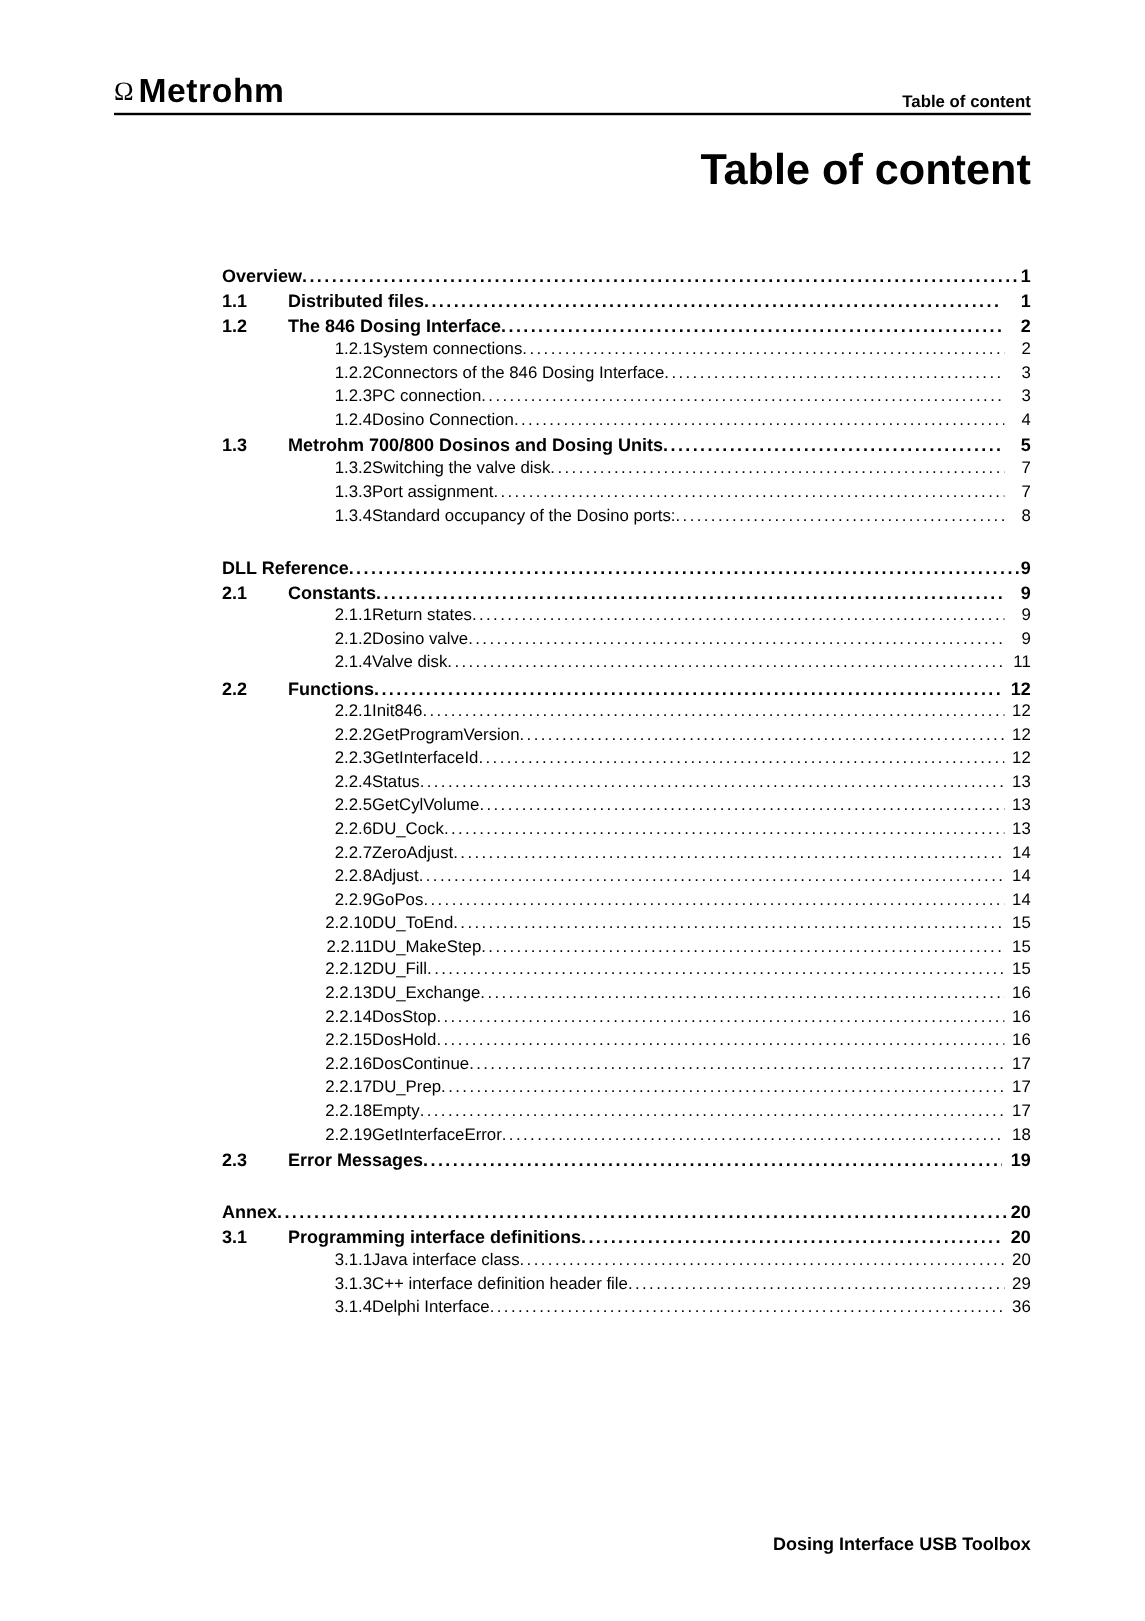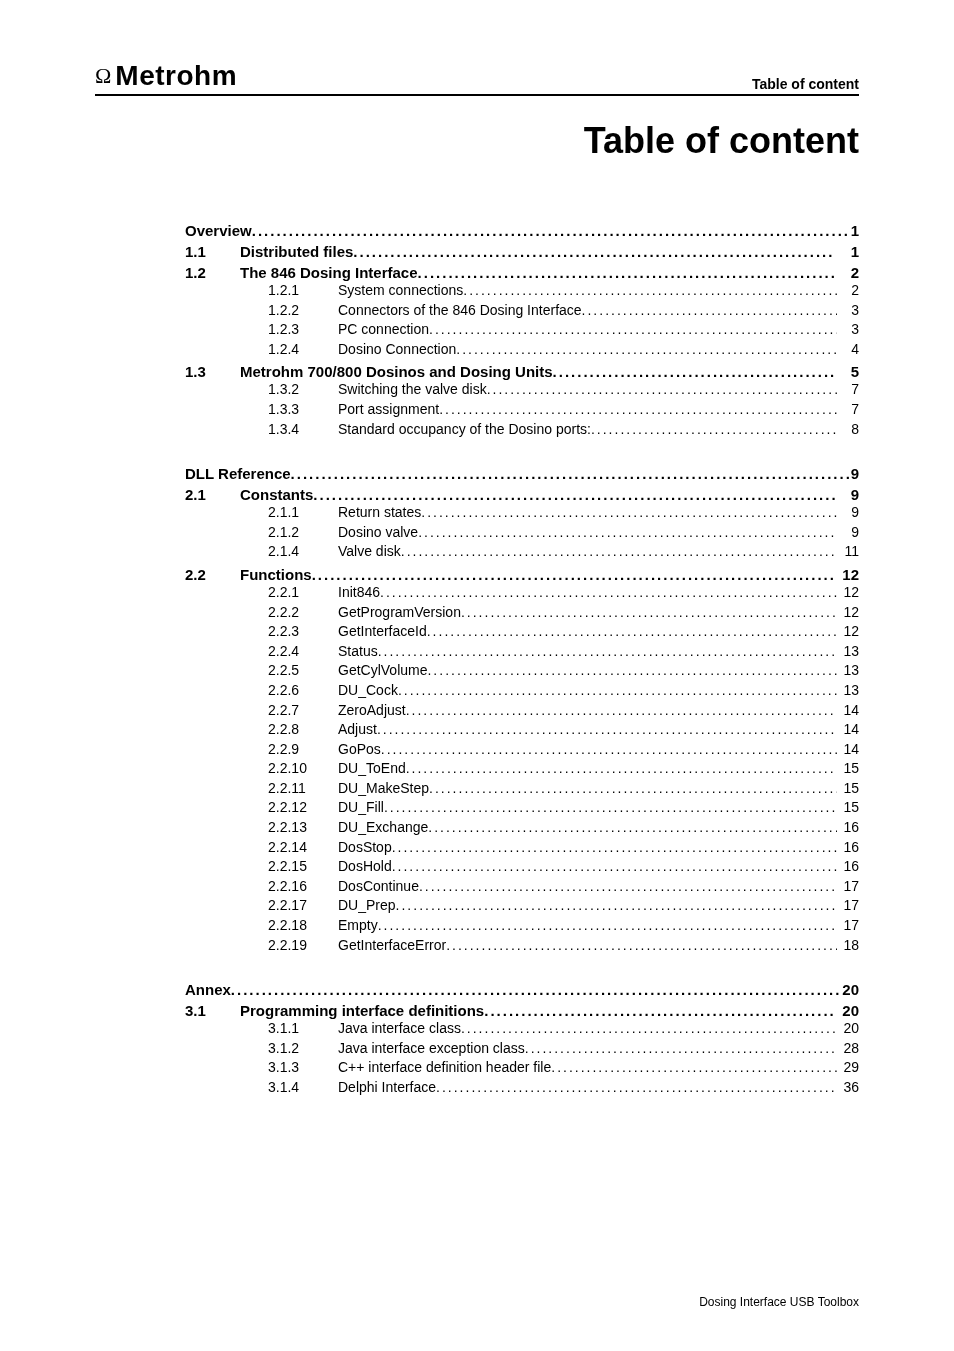--- a/index.html
+++ b/index.html
@@ -97,32 +97,33 @@
     content: "................................................................................................................................................................................";
   }
   .l2 .pg { min-width: 24px; }
   .l3 {
     font-weight: 400;
     font-size: 14px;
     line-height: 1.4;
   }
   .l3 .num {
     width: 70px;
-    margin-left: 83px;
+    margin-left: 55px;
+    text-align: right;
   }
   .l3 .leader::before {
     content: "............................................................................................................................................................................................";
   }
   .l3 .pg { min-width: 22px; }
   .footer {
     position: absolute;
-    bottom: 42px;
+    bottom: 55px;
     right: 95px;
-    font-weight: 400;
-    font-size: 12px;
+    font-weight: 700;
+    font-size: 15px;
   }
 </style>
 </head>
 <body>
 
 <div class="page">
 
   <div class="hdr">
     <div class="brand">
       <span class="omega">Ω</span>
@@ -341,44 +342,44 @@
         <span class="txt">Empty</span>
         <span class="leader"></span>
         <span class="pg">17</span>
       </div>
       <div class="row l3">
         <span class="num">2.2.19</span>
         <span class="txt">GetInterfaceError</span>
         <span class="leader"></span>
         <span class="pg">18</span>
       </div>
+      <div class="row l2">
+        <span class="num">2.3</span>
+        <span class="txt">Error Messages</span>
+        <span class="leader"></span>
+        <span class="pg">19</span>
+      </div>
       <div class="row l1">
         <span class="txt">Annex</span>
         <span class="leader"></span>
         <span class="pg">20</span>
       </div>
       <div class="row l2">
         <span class="num">3.1</span>
         <span class="txt">Programming interface definitions</span>
         <span class="leader"></span>
         <span class="pg">20</span>
       </div>
       <div class="row l3">
         <span class="num">3.1.1</span>
         <span class="txt">Java interface class</span>
         <span class="leader"></span>
         <span class="pg">20</span>
       </div>
       <div class="row l3">
-        <span class="num">3.1.2</span>
-        <span class="txt">Java interface exception class</span>
-        <span class="leader"></span>
-        <span class="pg">28</span>
-      </div>
-      <div class="row l3">
         <span class="num">3.1.3</span>
         <span class="txt">C++ interface definition header file</span>
         <span class="leader"></span>
         <span class="pg">29</span>
       </div>
       <div class="row l3">
         <span class="num">3.1.4</span>
         <span class="txt">Delphi Interface</span>
         <span class="leader"></span>
         <span class="pg">36</span>

